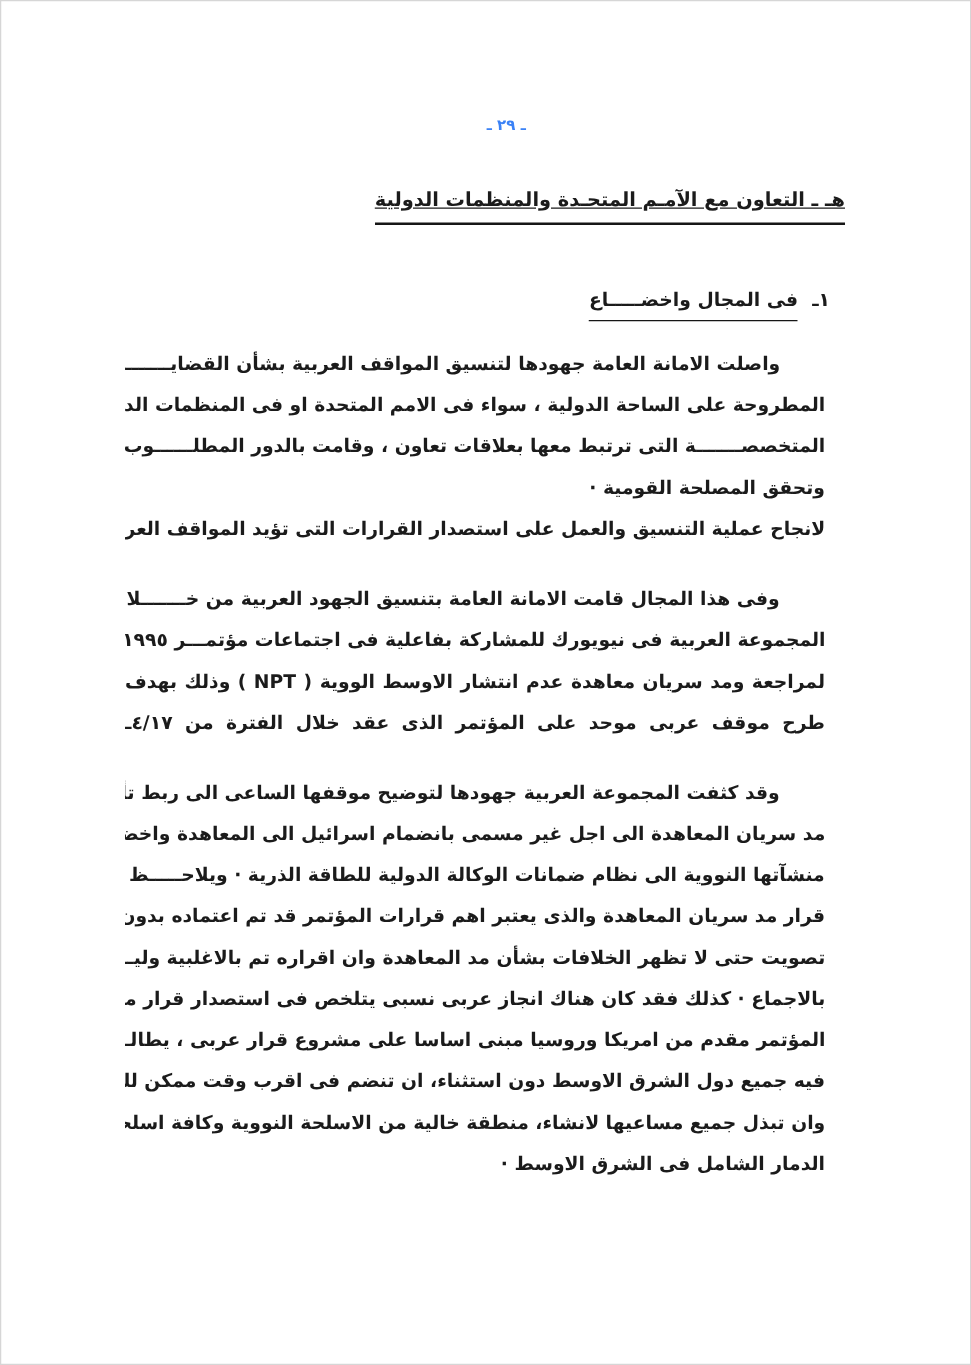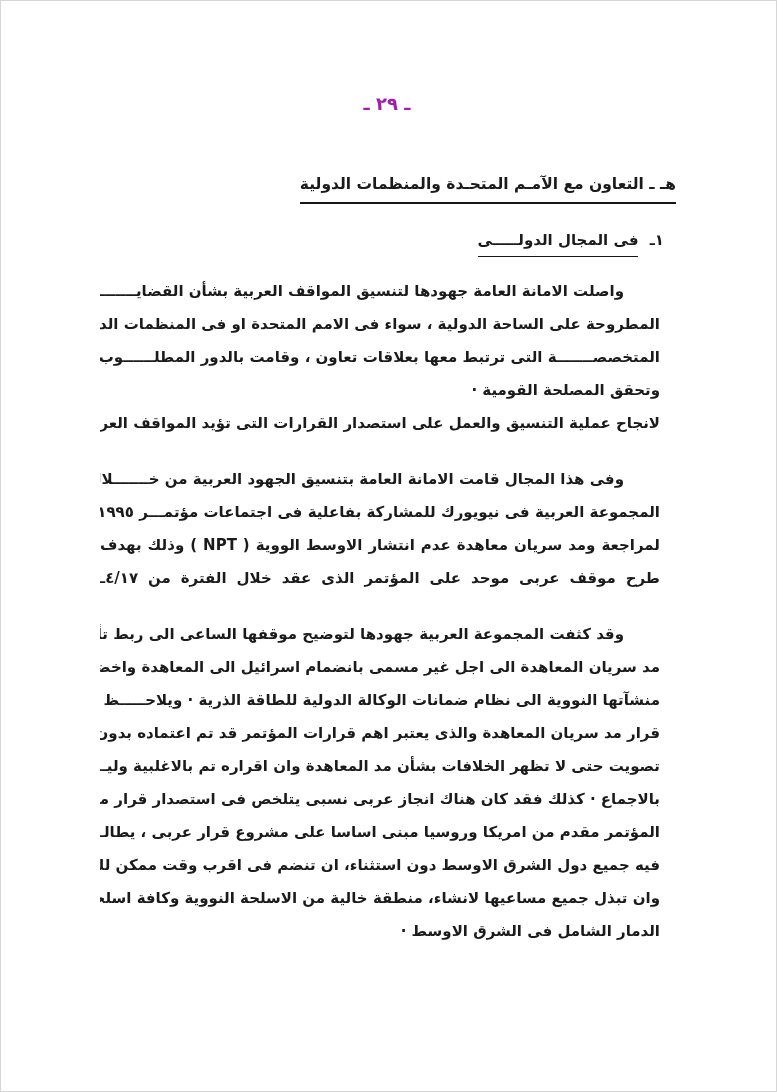--- a/index.html
+++ b/index.html
@@ -9,33 +9,34 @@
     background:#ffffff;
     box-sizing:border-box;
     border:1px solid #d6d6d6;
     font-family:"DejaVu Sans", sans-serif;
     color:#1b1b1b;
     direction:rtl;
     overflow:hidden;
   }
   .page-number{
     position:absolute;
-    top:92px;left:326px;width:120px;
+    top:92px;left:344px;width:120px;
     text-align:center;
-    font-size:18px;font-weight:bold;
-    color:#a21caf;
+    font-size:12px;font-weight:bold;
+    color:#3b82f6;
     direction:rtl;
   }
   .heading{
     position:absolute;
-    top:174px;right:100px;
+    top:150px;right:100px;
     font-size:15.5px;font-weight:bold;
     padding-bottom:9px;
     border-bottom:2px solid #161616;
     white-space:nowrap;
+    text-decoration:underline;
   }
   .subheading{
     position:absolute;
     top:230px;right:112px;
     font-size:15px;font-weight:bold;
     white-space:nowrap;
   }
   .subheading .sub-num{padding-left:6px;}
   .subheading .sub-title{
     display:inline-block;
@@ -65,21 +66,21 @@
 <body>
 
 <div class="page">
 
   <div class="page-number">ـ  ٢٩  ـ</div>
 
   <div class="heading">هـ ـ التعاون مع الآمـم المتحـدة والمنظمات الدولية</div>
 
   <div class="subheading">
     <span class="sub-num">١ـ</span>
-    <span class="sub-title">فى المجال الدولـــــى</span>
+    <span class="sub-title">فى المجال واخضـــــاع</span>
   </div>
 
   <div class="text-block">
 
     <div class="para">
       <div class="line first">واصلت الامانة  العامة  جهودها  لتنسيق المواقف العربية  بشأن القضايـــــــا</div>
       <div class="line">المطروحة على الساحة الدولية ، سواء  فى الامم المتحدة او فى المنظمات الدوليــة</div>
       <div class="line">المتخصصـــــــة التى ترتبط معها  بعلاقات تعاون ، وقامت بالدور المطلــــــوب</div>
       <div class="line last">وتحقق المصلحة القومية ·</div>
       <div class="line">لانجاح عملية التنسيق والعمل على استصدار القرارات التى تؤيد المواقف العربية</div>

